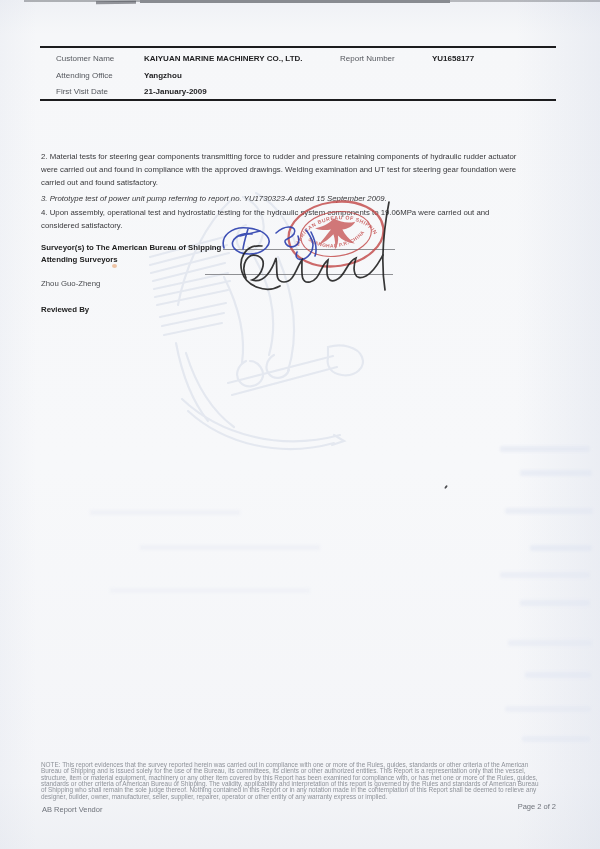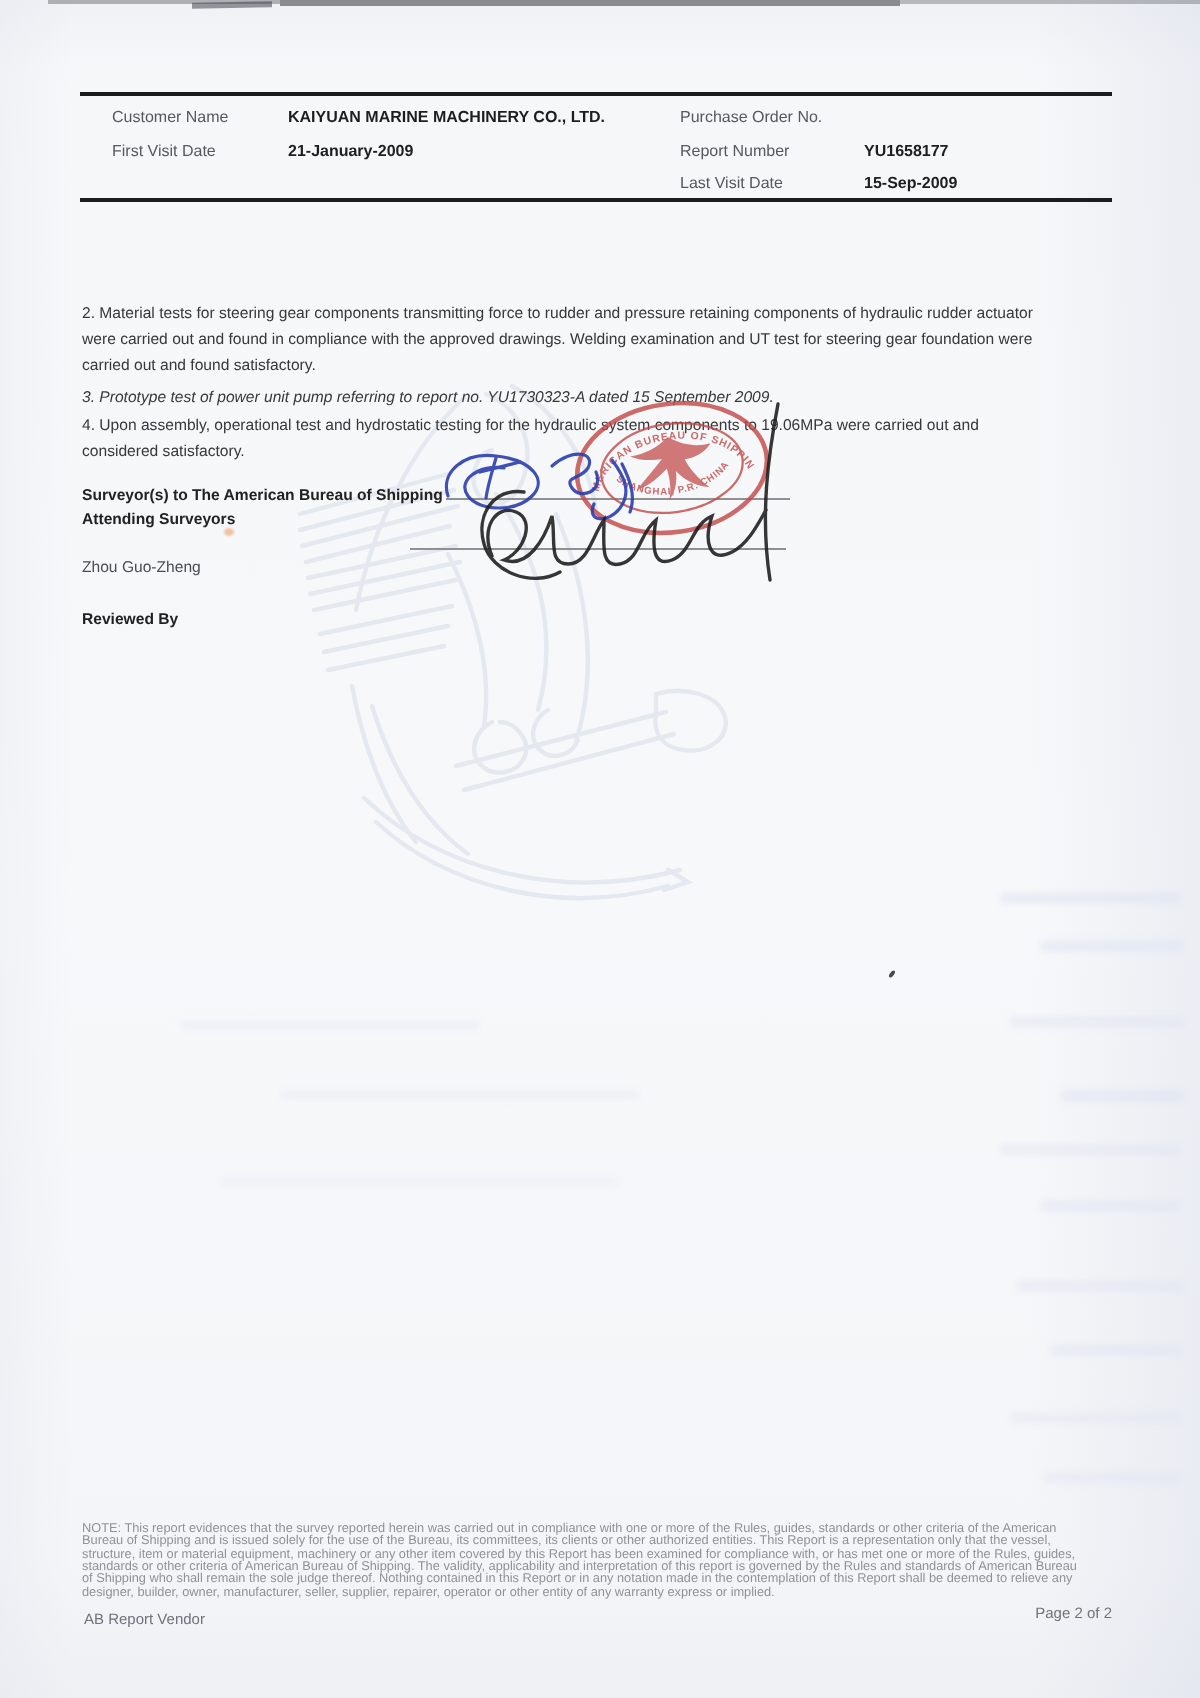--- a/index.html
+++ b/index.html
@@ -64,26 +64,25 @@
     <path d="M54,214 C92,250 152,266 212,250"></path>
     <path d="M60,226 C96,259 152,273 206,258"></path>
     <path d="M206,250 l10,6 -12,4"></path>
   </svg>
 
   <div class="hrule" style="top:46px;"></div>
   <div class="hrule" style="top:99px;"></div>
 
   <div class="hcol hcol-left" style="left:56px;top:51px;">
     <div><span class="hlabel">Customer Name</span><span class="hvalue">KAIYUAN MARINE MACHINERY CO., LTD.</span></div>
+    <div><span class="hlabel">Attending Office</span><span class="hvalue">Yangzhou</span></div>
     <div><span class="hlabel">First Visit Date</span><span class="hvalue">21-January-2009</span></div>
   </div>
   <div class="hcol hcol-right" style="left:340px;top:51px;">
-    <div><span class="hlabel">Purchase Order No.</span><span class="hvalue"></span></div>
     <div><span class="hlabel">Report Number</span><span class="hvalue">YU1658177</span></div>
-    <div><span class="hlabel">Last Visit Date</span><span class="hvalue">15-Sep-2009</span></div>
   </div>
 
   <div class="bodyline" style="top:118px;">2. Material tests for steering gear components transmitting force to rudder and pressure retaining components of hydraulic rudder actuator</div>
   <div class="bodyline" style="top:131px;">were carried out and found in compliance with the approved drawings. Welding examination and UT test for steering gear foundation were</div>
   <div class="bodyline" style="top:144px;">carried out and found satisfactory.</div>
   <div class="bodyline" style="top:160px;font-style:italic;">3. Prototype test of power unit pump referring to report no. YU1730323-A dated 15 September 2009.</div>
   <div class="bodyline" style="top:174px;">4. Upon assembly, operational test and hydrostatic testing for the hydraulic system components to 19.06MPa were carried out and</div>
   <div class="bodyline" style="top:187px;">considered satisfactory.</div>
 
   <div class="bodyline bold" style="top:209px;">Surveyor(s) to The American Bureau of Shipping</div>

